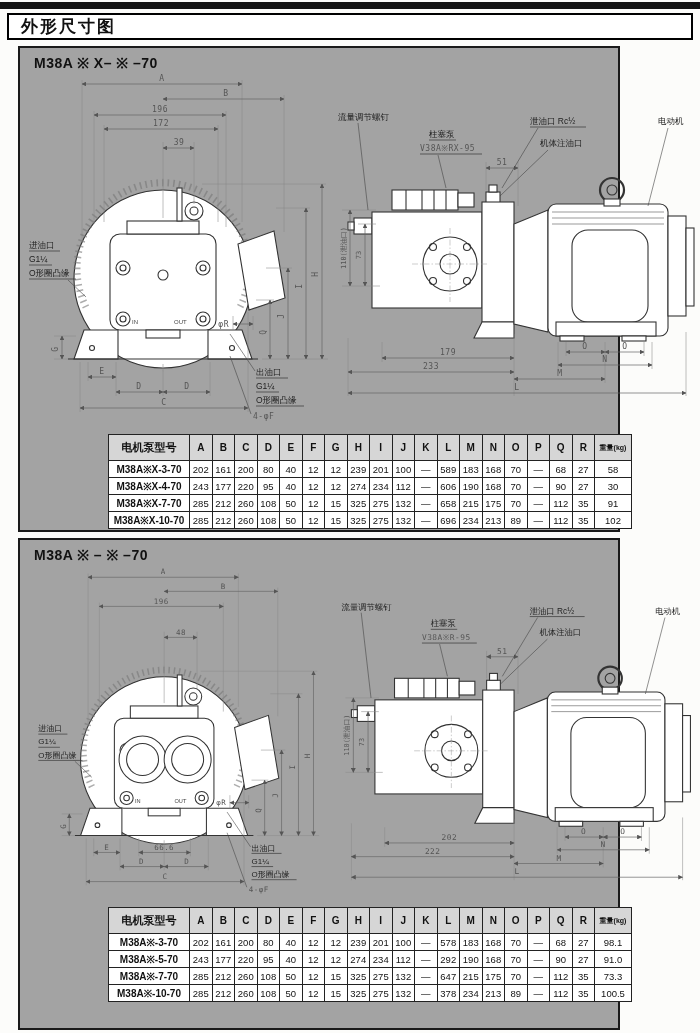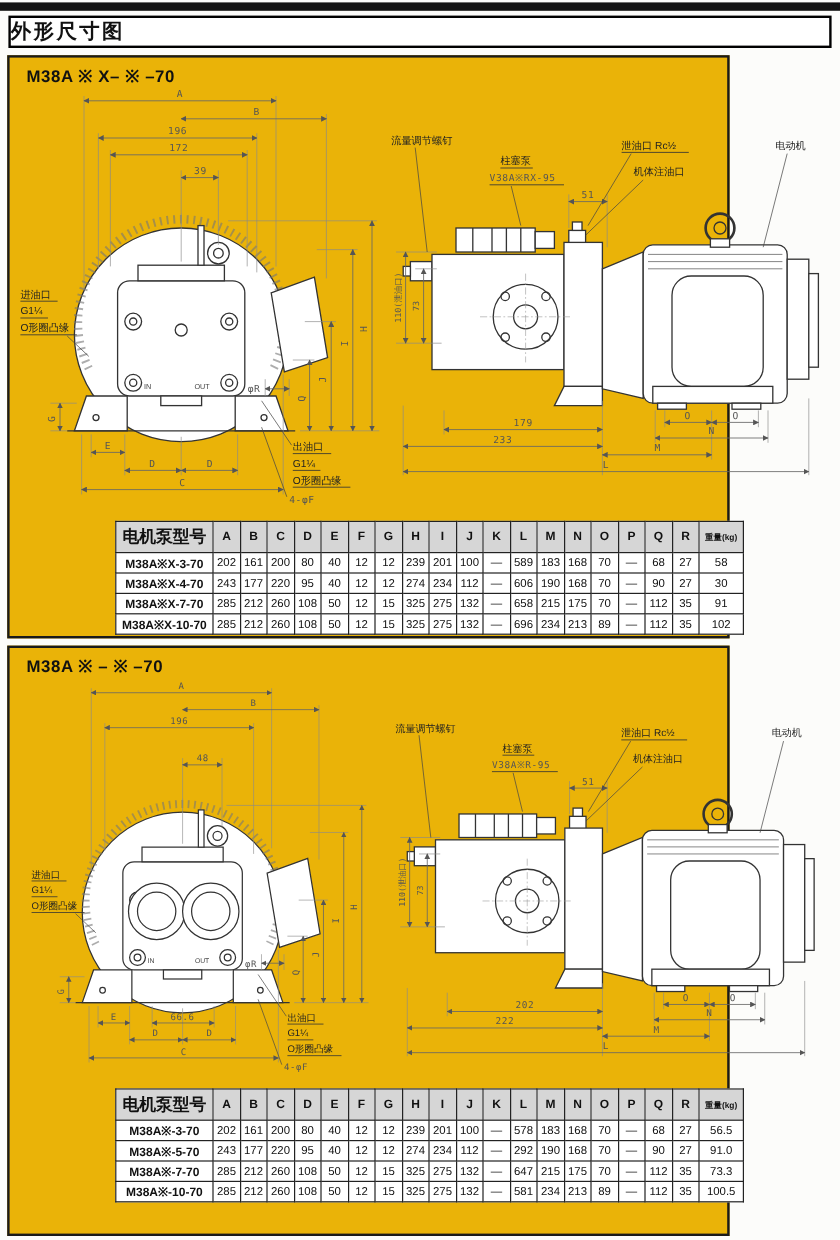--- a/index.html
+++ b/index.html
@@ -1,23 +1,23 @@
 <!DOCTYPE html>
 <html><head>
 <meta charset="utf-8">
 <style>
   html,body{margin:0;padding:0}
   body{width:700px;height:1033px;position:relative;background:#fcfcfa;
        font-family:"Liberation Sans",sans-serif;color:#111;overflow:hidden}
   .topbar{position:absolute;top:2px;left:0;width:700px;height:7px;background:#141414}
   .titlebox{position:absolute;top:13px;left:7px;width:686px;height:27px;border:2px solid #000;
             box-sizing:border-box;background:#fff;display:flex;align-items:center}
-  .titlebox .t{font-size:17px;font-weight:bold;letter-spacing:2px}
-  .section{position:absolute;left:6px;width:602px;border:2px solid #1a1a1a;
-           box-sizing:border-box;background:#eab308}
+  .titlebox .t{font-size:17px;font-weight:bold;padding-left:12px;letter-spacing:2px}
+  .section{position:absolute;left:18px;width:602px;border:2px solid #1a1a1a;
+           box-sizing:border-box;background:#a3a3a3}
   #sec0{top:46px;height:486px}
   #sec1{top:538px;height:492px}
   .sec-header{position:absolute;top:5px;left:14px;font-size:14px;font-weight:600;letter-spacing:.5px}
   svg{position:absolute}
   
   .o{stroke:#333;stroke-width:1.1;fill:none}
   .o2{stroke:#333;stroke-width:2.2;fill:none}
   .of{stroke:#333;stroke-width:1.1;fill:#fff}
   .thin{stroke:#555;stroke-width:.6;fill:none}
   .hatch{stroke:#777;stroke-width:7;stroke-dasharray:1.6 4;fill:none;opacity:.6}
@@ -33,21 +33,21 @@
   #f0 .dim,#f0 .dimh{marker-start:url(#mk0);marker-end:url(#mk0)}
   #s0v .dim{marker-start:url(#mk1);marker-end:url(#mk1)}
   #f1 .dim{marker-start:url(#mk2);marker-end:url(#mk2)}
   #s1v .dim{marker-start:url(#mk3);marker-end:url(#mk3)}
   
   .dimtable{position:absolute;left:88px;border-collapse:collapse;background:#fff;
             table-layout:fixed;width:524px}
   .dimtable th,.dimtable td{border:1px solid #222;text-align:center;padding:0;
             overflow:hidden;white-space:nowrap}
   .dimtable th{background:#d6d6d6;height:25px;font-size:10px;font-weight:bold}
-  .dimtable th:first-child{width:80px;font-size:14px}
+  .dimtable th:first-child{width:80px;font-size:11px}
   .dimtable th:last-child{width:36px;font-size:7px}
   .dimtable td{height:16px;font-size:9.5px}
   .dimtable td:first-child{font-size:10px;font-weight:600}
 </style>
 </head>
 <body>
 
 <div class="topbar"></div>
 <div class="titlebox">
   <span class="t">外形尺寸图</span>
@@ -651,21 +651,21 @@
           <td>201</td>
           <td>100</td>
           <td>—</td>
           <td>578</td>
           <td>183</td>
           <td>168</td>
           <td>70</td>
           <td>—</td>
           <td>68</td>
           <td>27</td>
-          <td>56.5</td>
+          <td>98.1</td>
         </tr>
         <tr>
           <td>M38A※-5-70</td>
           <td>243</td>
           <td>177</td>
           <td>220</td>
           <td>95</td>
           <td>40</td>
           <td>12</td>
           <td>12</td>
@@ -710,21 +710,21 @@
           <td>212</td>
           <td>260</td>
           <td>108</td>
           <td>50</td>
           <td>12</td>
           <td>15</td>
           <td>325</td>
           <td>275</td>
           <td>132</td>
           <td>—</td>
-          <td>581</td>
+          <td>378</td>
           <td>234</td>
           <td>213</td>
           <td>89</td>
           <td>—</td>
           <td>112</td>
           <td>35</td>
           <td>100.5</td>
         </tr>
       </tbody>
     </table>

